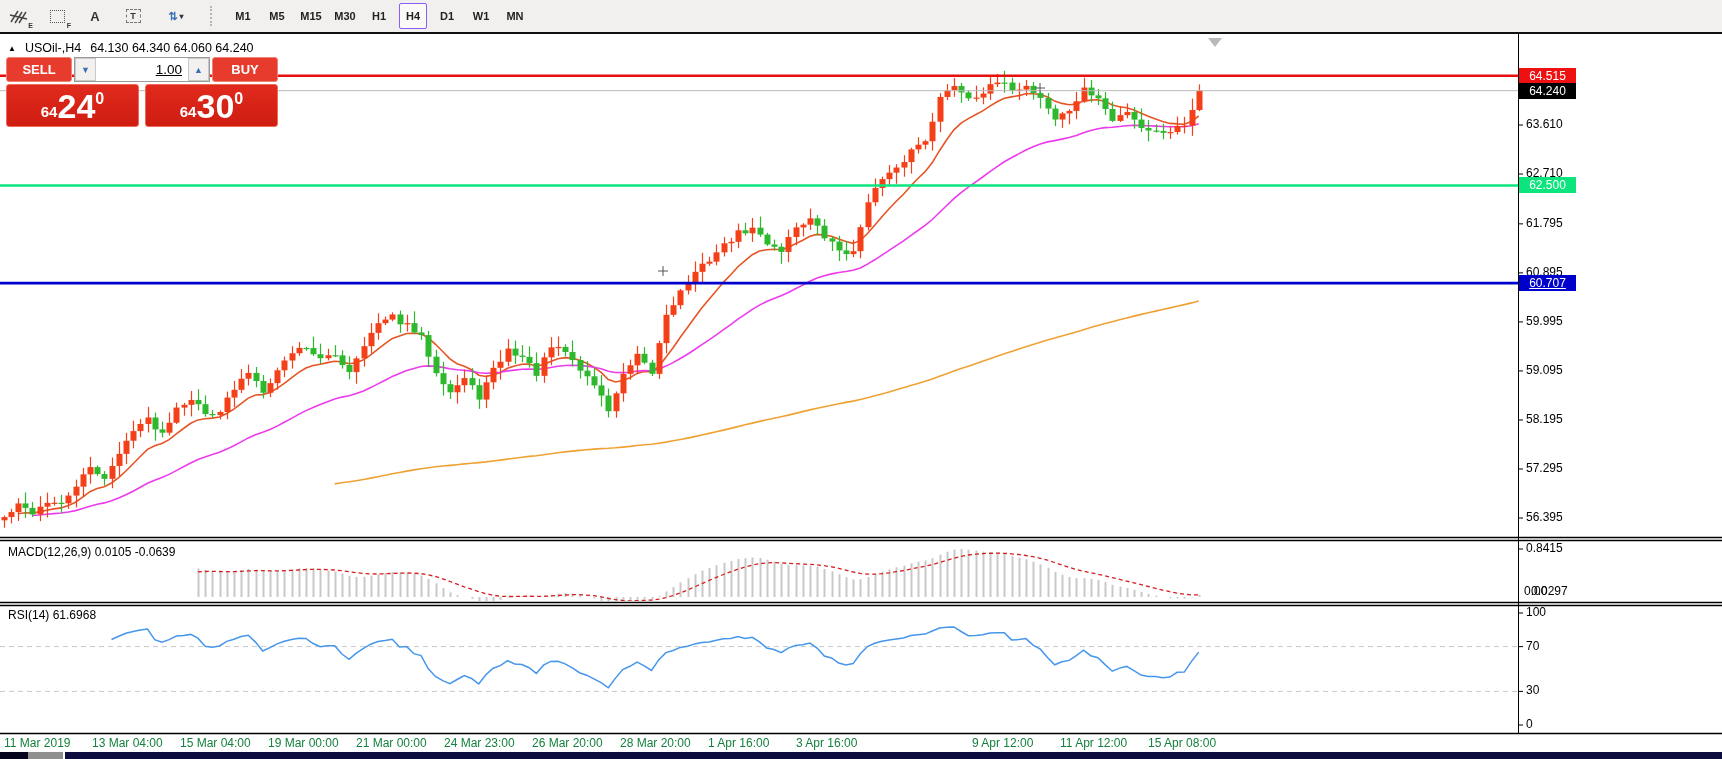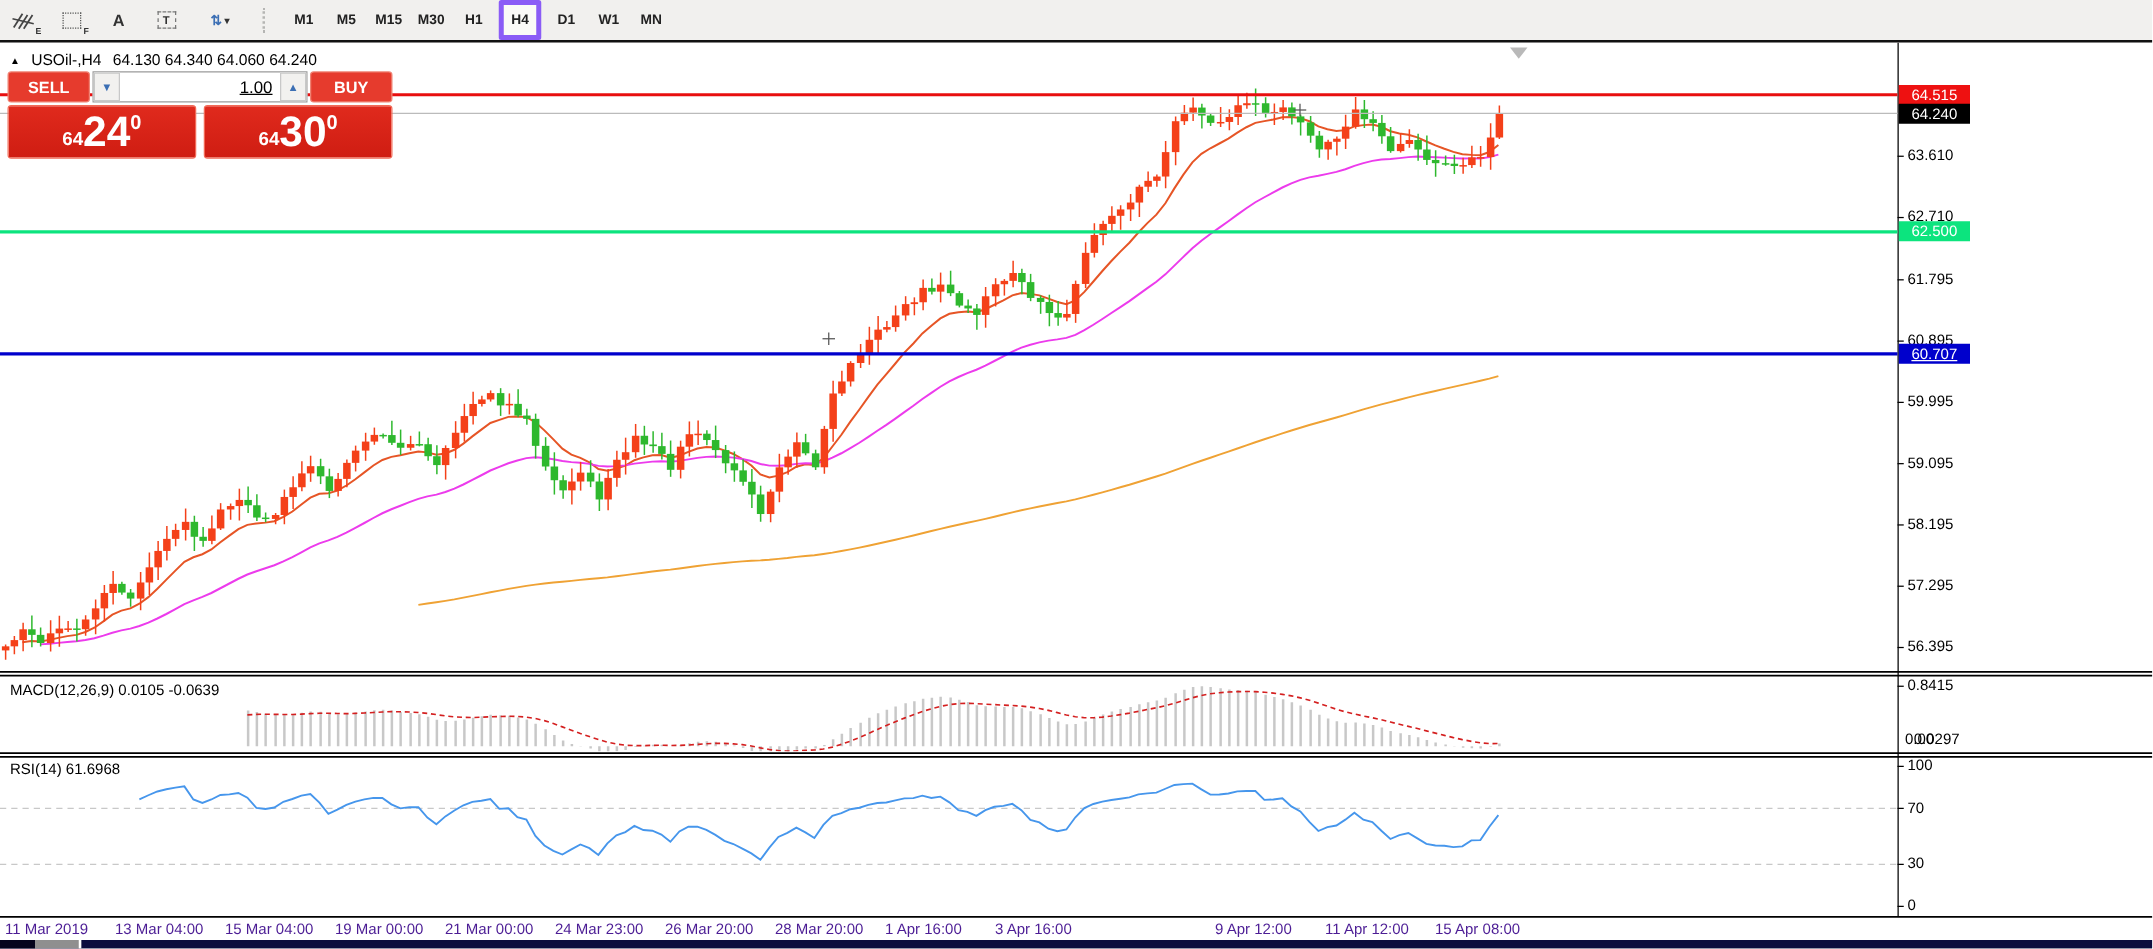--- a/index.html
+++ b/index.html
@@ -4,33 +4,33 @@
 <style>
   html,body{margin:0;padding:0;background:#fff;}
   .screen{position:relative;width:1722px;height:759px;overflow:hidden;background:#fff;
     font-family:"Liberation Sans",sans-serif;-webkit-font-smoothing:antialiased;}
   
   .toolbar{position:absolute;left:0;top:0;width:1722px;height:32px;background:#f1f0ee;
     border-bottom:2px solid #111;display:flex;align-items:center;z-index:4;}
   .tbtn{height:24px;min-width:26px;display:flex;align-items:center;justify-content:center;
     margin:0 3px;background:transparent;border:1px solid transparent;color:#222;
     font:600 11px "Liberation Sans",sans-serif;cursor:default;position:relative;}
-  .tbtn.sel{background:#fbfaf7;border:4px solid #8b5cf6;border-radius:2px;}
+  .tbtn.sel{background:#fbfaf7;border:1px solid #8b5cf6;border-radius:2px;}
   .iconbtn{width:30px;}
   .sub{position:absolute;right:1px;bottom:-1px;font:700 7px "Liberation Sans",sans-serif;color:#333;}
   .handle{width:6px;height:20px;border-left:2px dotted #b5b5b3;margin:0 8px 0 10px;}
   .gridico{width:13px;height:11px;border:1px dotted #555;}
   .tbox{width:13px;height:12px;border:1px dashed #777;font:700 9px "Liberation Sans",sans-serif;
     display:flex;align-items:center;justify-content:center;color:#333;}
   .caret{font-size:8px;color:#333;margin-left:2px;}
   
   .charttitle{position:absolute;left:8px;top:41px;z-index:3;color:#000;
     font:12.5px "Liberation Sans",sans-serif;display:flex;gap:9px;align-items:center;}
   .charttitle .tri{font-size:8px;}
-  .tradepanel{position:absolute;left:6px;top:57px;z-index:5;width:308px;}
+  .tradepanel{position:absolute;left:6px;top:57px;z-index:5;width:272px;}
   .tp-row1{display:flex;gap:2px;height:25px;}
   .tp-btn{flex:0 0 64px;background:#e63b2d;border:1px solid #f08273;border-radius:3px;
     color:#fff;font:600 13px "Liberation Sans",sans-serif;display:flex;align-items:center;justify-content:center;}
   .tp-spin{flex:1;display:flex;border:1px solid #9a9a9a;background:#fff;}
   .tp-arr{width:19px;background:#f2f1ef;border:1px solid #c8c8c8;color:#3c6fb4;font-size:9px;
     display:flex;align-items:center;justify-content:center;}
   .tp-val{flex:1;display:flex;align-items:center;justify-content:flex-end;padding-right:6px;
     font:13.5px "Liberation Sans",sans-serif;color:#000;text-decoration:underline;}
   .tp-row2{display:flex;gap:6px;margin-top:2px;}
   .tp-price{flex:1;height:41px;background:linear-gradient(#e02a1d,#cf1d12);border:1px solid #f26a57;
@@ -39,21 +39,21 @@
   .tp-price .big{font:600 34px "Liberation Sans",sans-serif;line-height:36px;}
   .tp-price .sup{font:600 16px "Liberation Sans",sans-serif;margin-bottom:14px;}
   .annotation{position:absolute;left:1188px;top:191px;z-index:3;color:#ff0b0b;
     font:700 40px "Liberation Sans",sans-serif;letter-spacing:1px;white-space:nowrap;}
   .paneltitle{position:absolute;z-index:3;color:#000;font:12px "Liberation Sans",sans-serif;}
   .shiftmarker{position:absolute;left:1208px;top:38px;z-index:3;width:0;height:0;
     border-left:7px solid transparent;border-right:7px solid transparent;border-top:9px solid #b9b9b9;}
   .axislabel{position:absolute;color:#000;font:12px "Liberation Sans",sans-serif;white-space:nowrap;z-index:2;}
   .badge{position:absolute;left:1519px;width:57px;height:16px;z-index:3;font:12px "Liberation Sans",sans-serif;
     display:flex;align-items:center;justify-content:center;}
-  .timelabel{position:absolute;top:736px;color:#4c1d95;font:12px "Liberation Sans",sans-serif;white-space:nowrap;z-index:2;}
+  .timelabel{position:absolute;top:736px;color:#15803d;font:12px "Liberation Sans",sans-serif;white-space:nowrap;z-index:2;}
   .bottombar{position:absolute;left:0;top:752px;width:1722px;height:7px;background:#0c0c3e;z-index:2;}
   .bb-dark{position:absolute;left:0;top:0;width:28px;height:7px;background:#04041c;}
   .bb-slider{position:absolute;left:28px;top:0;width:35px;height:7px;background:#8f8f8f;border-right:2px solid #fff;}
   svg.layer{position:absolute;left:0;top:0;z-index:1;pointer-events:none;}
 </style>
 </head>
 <body>
 
 <div class="screen">
 

